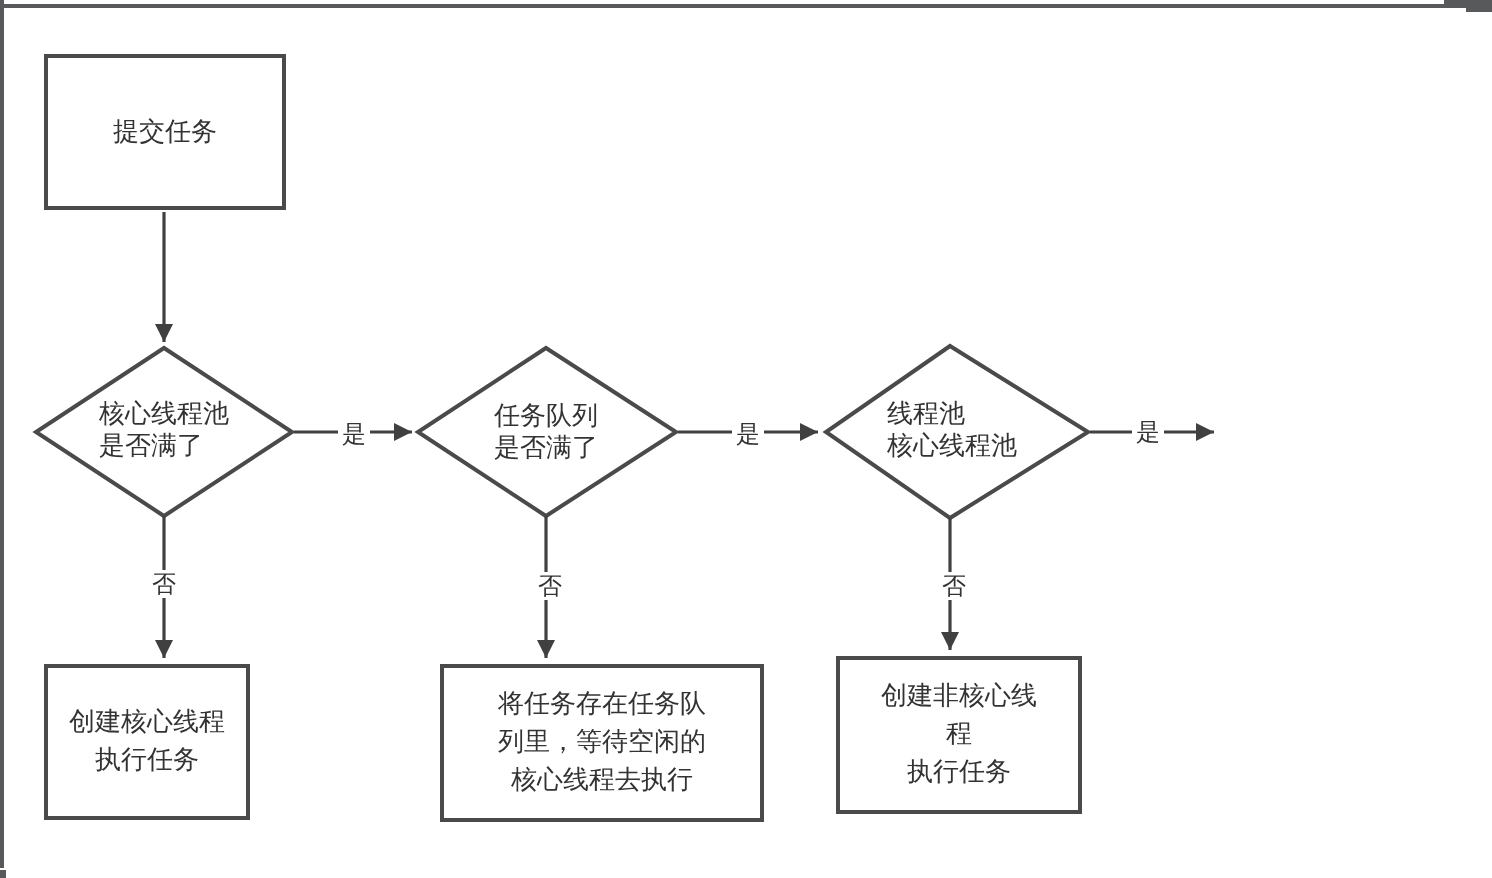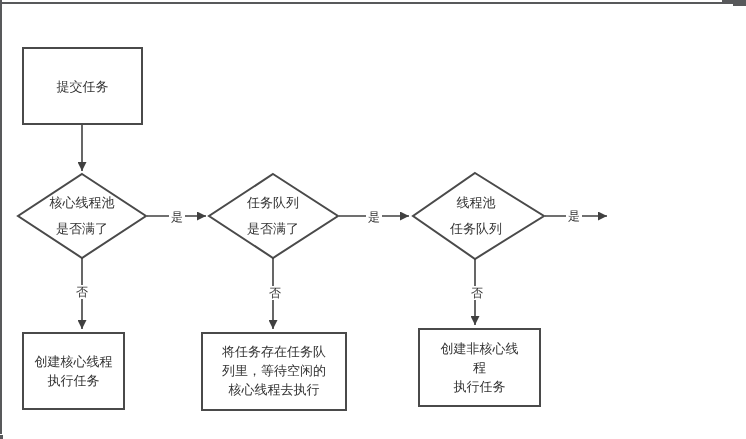--- a/index.html
+++ b/index.html
@@ -7,22 +7,22 @@
     position:relative;width:746px;height:439px;background:#fff;
     font-family:"DejaVu Sans",sans-serif;color:#333;overflow:hidden;
   }
   svg.layer{position:absolute;left:0;top:0;width:746px;height:439px;}
   .node{
     position:absolute;box-sizing:border-box;border:2px solid #4a4a4a;background:#fff;
     display:flex;align-items:center;justify-content:center;text-align:center;
     font-size:13px;line-height:19px;white-space:pre-line;color:#333;
   }
   .dlabel{
-    position:absolute;transform:translate(-50%,-50%);text-align:center;
-    font-size:13px;line-height:26px;white-space:pre-line;color:#333;
+    position:absolute;transform:translate(-50%,-50%);
+    font-size:13px;line-height:16px;white-space:pre-line;color:#333;
   }
   .elabel{
     position:absolute;transform:translate(-50%,-50%);background:#fff;
     font-size:12px;line-height:14px;padding:0 2px;color:#333;
   }
 </style>
 </head>
 <body>
 
 <div id="stage">
@@ -45,40 +45,40 @@
 
     <line x1="82" y1="106" x2="82" y2="171" stroke="#404040" stroke-width="1.6" marker-end="url(#ah)"></line>
     <line x1="147" y1="216" x2="206" y2="216" stroke="#404040" stroke-width="1.6" marker-end="url(#ah)"></line>
     <line x1="82" y1="258" x2="82" y2="329" stroke="#404040" stroke-width="1.6" marker-end="url(#ah)"></line>
     <line x1="339" y1="216" x2="409" y2="216" stroke="#404040" stroke-width="1.6" marker-end="url(#ah)"></line>
     <line x1="273" y1="258" x2="273" y2="329" stroke="#404040" stroke-width="1.6" marker-end="url(#ah)"></line>
     <line x1="545" y1="216" x2="607" y2="216" stroke="#404040" stroke-width="1.6" marker-end="url(#ah)"></line>
     <line x1="475" y1="259" x2="475" y2="325" stroke="#404040" stroke-width="1.6" marker-end="url(#ah)"></line>
   </svg>
 
-  <div class="node" style="left:22px;top:27px;width:121px;height:78px;margin-top:20px;">提交任务</div>
+  <div class="node" style="left:22px;top:27px;width:121px;height:78px;">提交任务</div>
 
   <div class="node" style="left:22px;top:332px;width:103px;height:78px;">创建核心线程
 执行任务</div>
 
-  <div class="node" style="left:201px;top:332px;width:146px;height:79px;font-family:Liberation Mono, monospace;">将任务存在任务队
+  <div class="node" style="left:220px;top:332px;width:162px;height:79px;">将任务存在任务队
 列里，等待空闲的
 核心线程去执行</div>
 
-  <div class="node" style="left:418px;top:328px;width:123px;height:79px;">创建非核心线
+  <div class="node" style="left:418px;top:328px;width:123px;height:79px;font-family:Liberation Mono, monospace;">创建非核心线
 程
 执行任务</div>
 
 
   <div class="dlabel" style="left:82px;top:216px;">核心线程池
 是否满了</div>
   <div class="dlabel" style="left:273px;top:216px;font-family:Liberation Serif, serif;">任务队列
 是否满了</div>
   <div class="dlabel" style="left:476px;top:216px;">线程池
-任务队列</div>
+核心线程池</div>
 
   <span class="elabel" style="left:177px;top:217px;">是</span>
   <span class="elabel" style="left:374px;top:217px;">是</span>
   <span class="elabel" style="left:574px;top:216px;">是</span>
   <span class="elabel" style="left:82px;top:292px;">否</span>
   <span class="elabel" style="left:275px;top:293px;">否</span>
   <span class="elabel" style="left:477px;top:293px;">否</span>
 
 </div>
 

